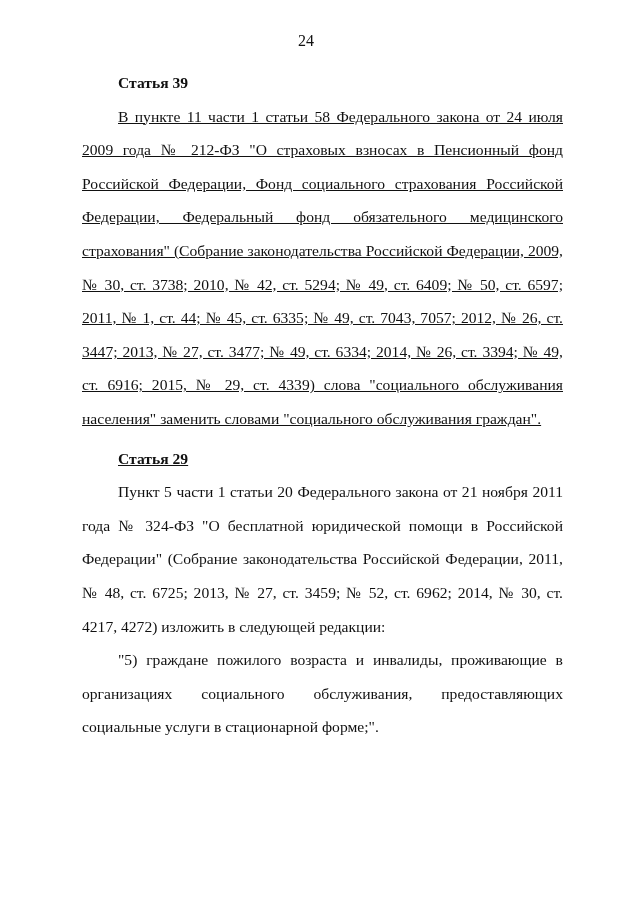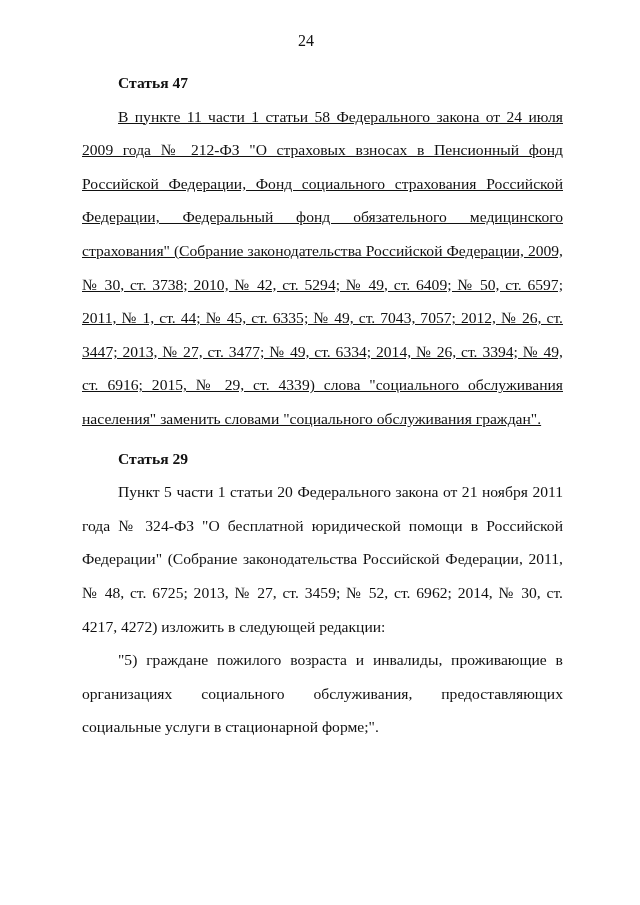--- a/index.html
+++ b/index.html
@@ -37,31 +37,31 @@
       padding-left: 36px;
       height: 33.6px;
     }
     .para {
       margin: 0;
       text-align: justify;
       text-align-last: left;
       text-indent: 36px;
     }
     .para.gap-after { margin-bottom: 6px; text-decoration: underline; }
-    .heading.h29 { margin-top: 0; }
+    .heading.h29 { margin-top: 0; text-decoration: underline; }
     .para.quote { margin-top: 0; }
   </style>
 </head>
 <body>
 
 <div class="page-number">24</div>
 
 <div class="content">
   <section>
-    <p class="heading">Статья 47</p>
+    <p class="heading">Статья 39</p>
     <p class="para gap-after">В пункте 11 части 1 статьи 58 Федерального закона от 24 июля 2009 года  № 212-ФЗ "О страховых взносах в Пенсионный фонд Российской Федерации, Фонд социального страхования Российской Федерации, Федеральный фонд обязательного медицинского страхования" (Собрание законодательства Российской Федерации, 2009, № 30,  ст. 3738; 2010, № 42, ст. 5294; № 49, ст. 6409; № 50, ст. 6597;  2011,  № 1,  ст. 44;  №  45, ст.  6335;  № 49,  ст. 7043, 7057;  2012,  № 26, ст. 3447; 2013, № 27, ст. 3477; № 49, ст. 6334; 2014, № 26, ст. 3394; № 49, ст. 6916; 2015, № 29, ст. 4339) слова "социального обслуживания населения" заменить словами "социального обслуживания граждан".</p>
   </section>
   <section>
     <p class="heading h29">Статья 29</p>
     <p class="para">Пункт 5  части 1  статьи 20  Федерального  закона  от  21 ноября 2011 года  № 324-ФЗ  "О бесплатной  юридической  помощи  в  Российской Федерации" (Собрание законодательства Российской Федерации, 2011, № 48, ст. 6725; 2013, № 27, ст. 3459; № 52, ст. 6962; 2014, № 30, ст. 4217, 4272) изложить в следующей редакции:</p>
     <p class="para quote">"5) граждане пожилого возраста и инвалиды, проживающие в организациях социального обслуживания, предоставляющих социальные услуги в стационарной форме;".</p>
   </section>
 </div>
 
 </body></html>

